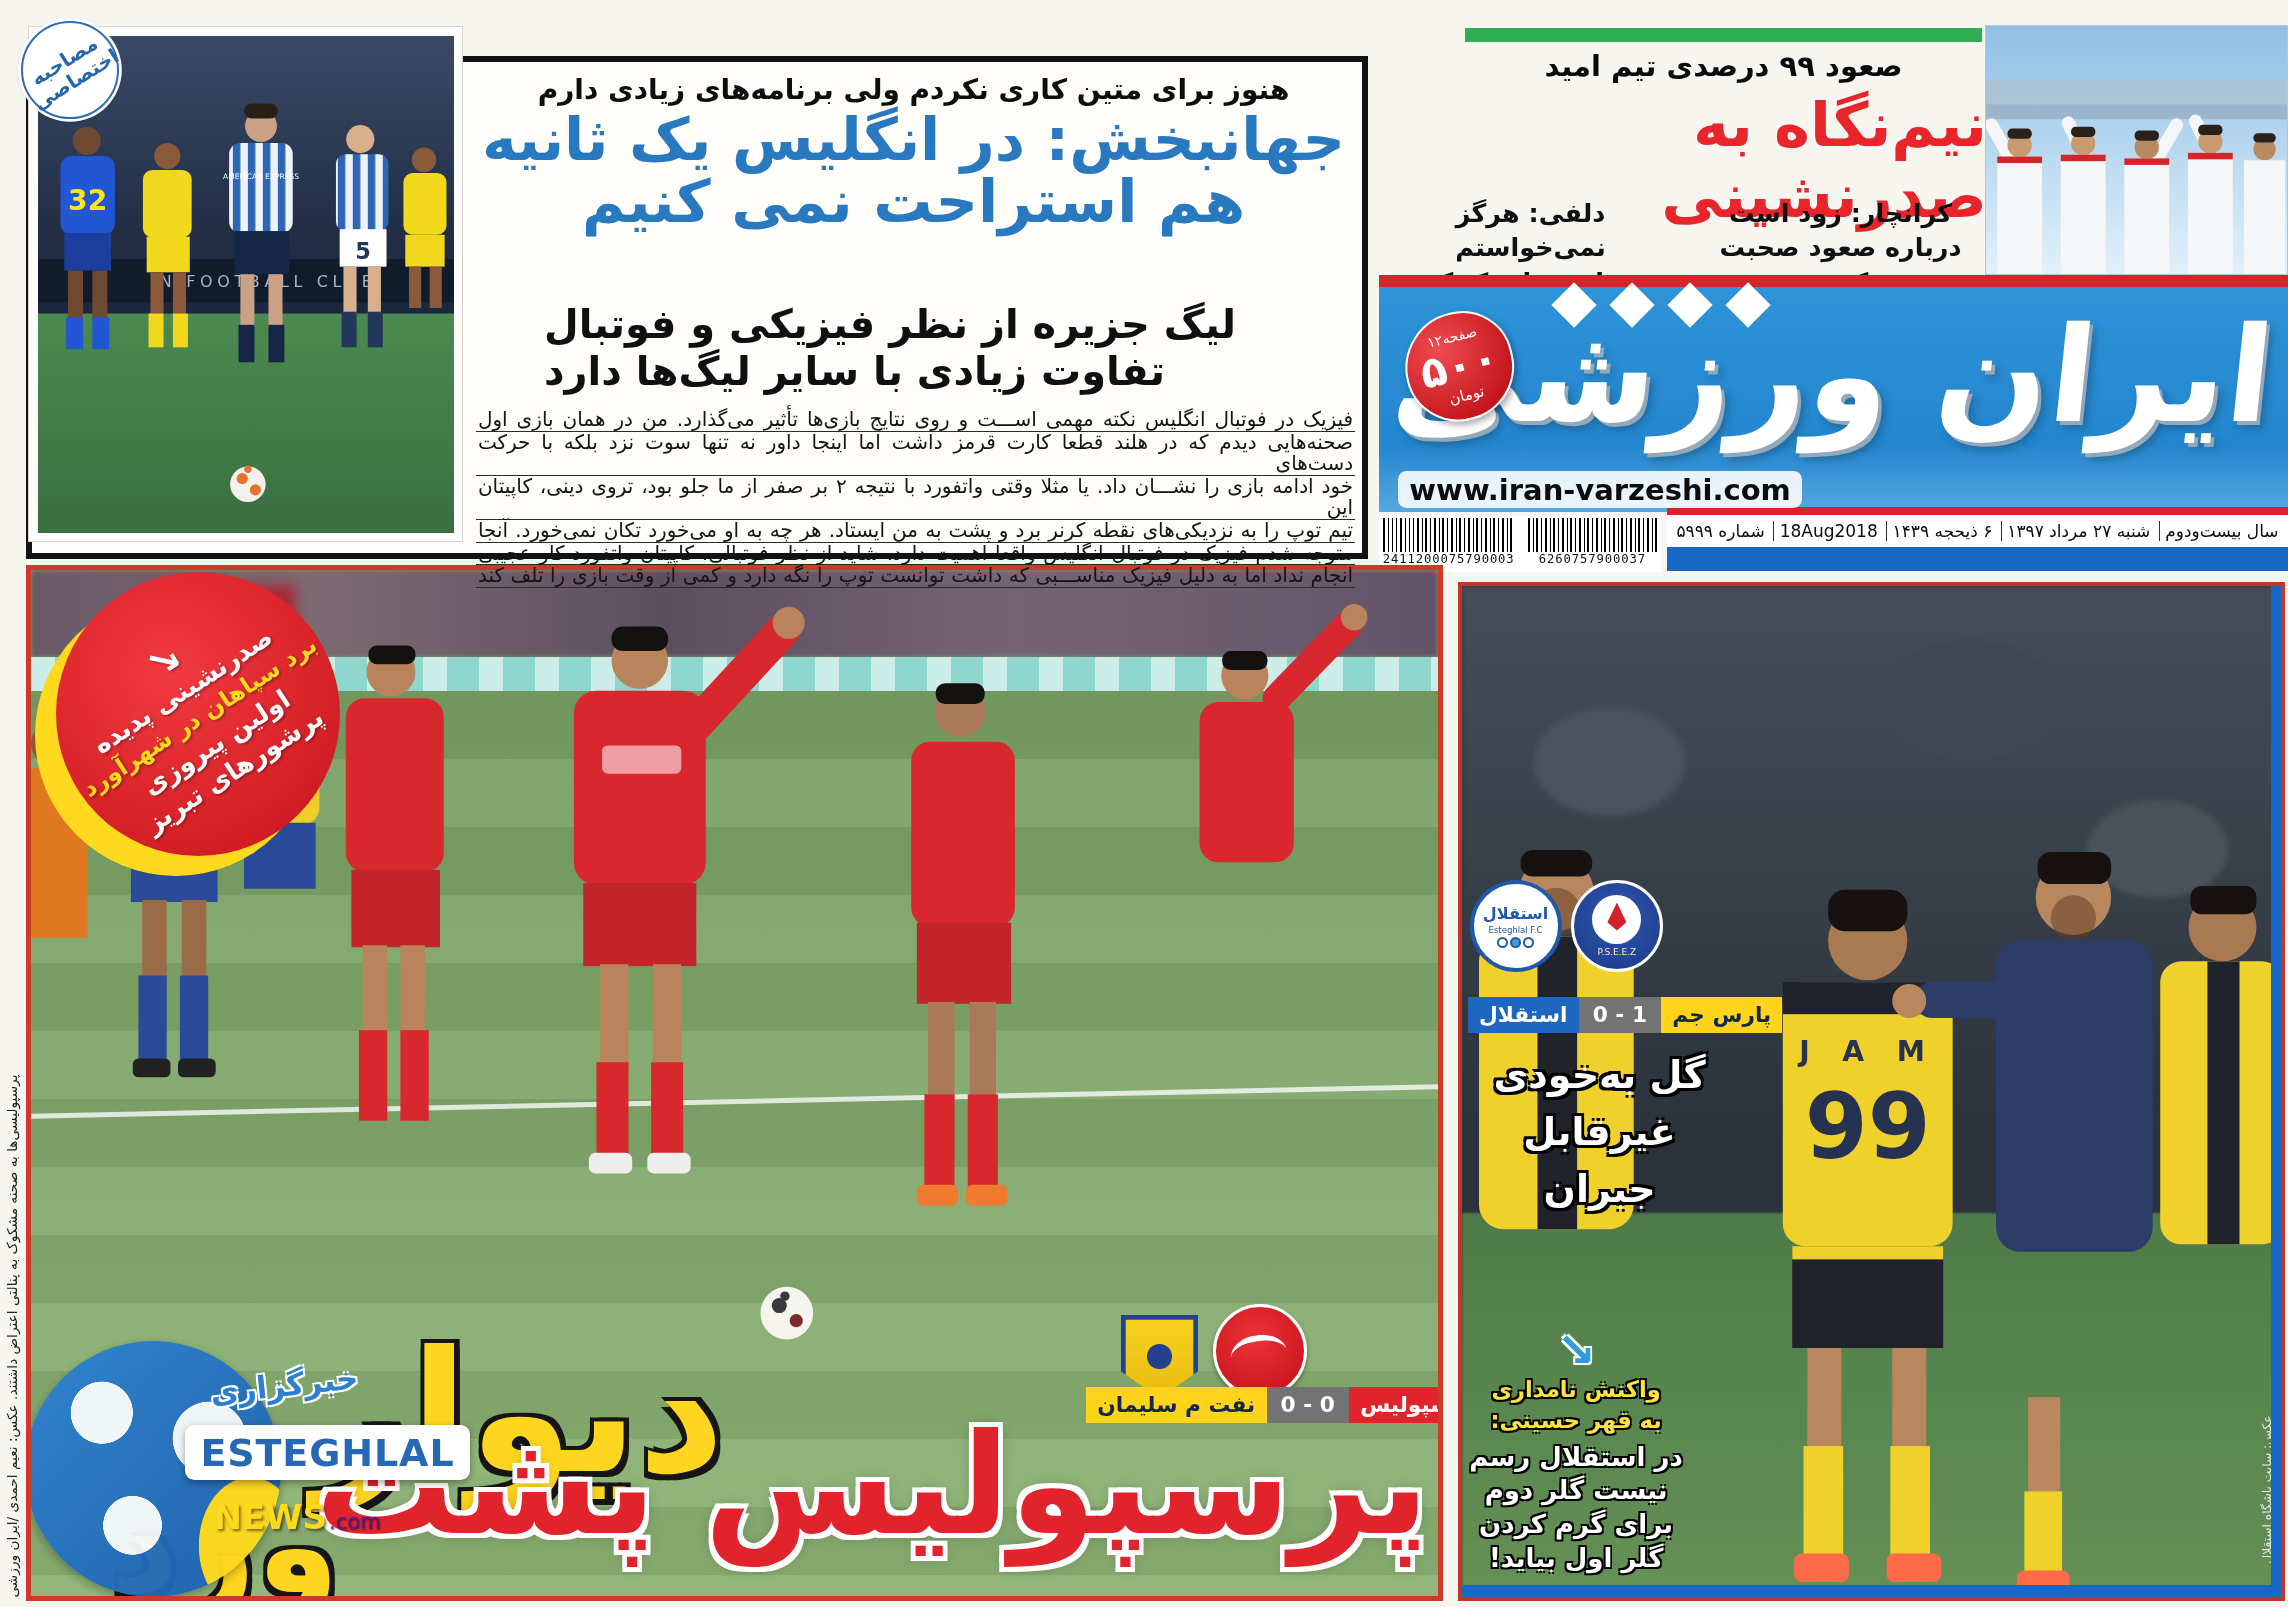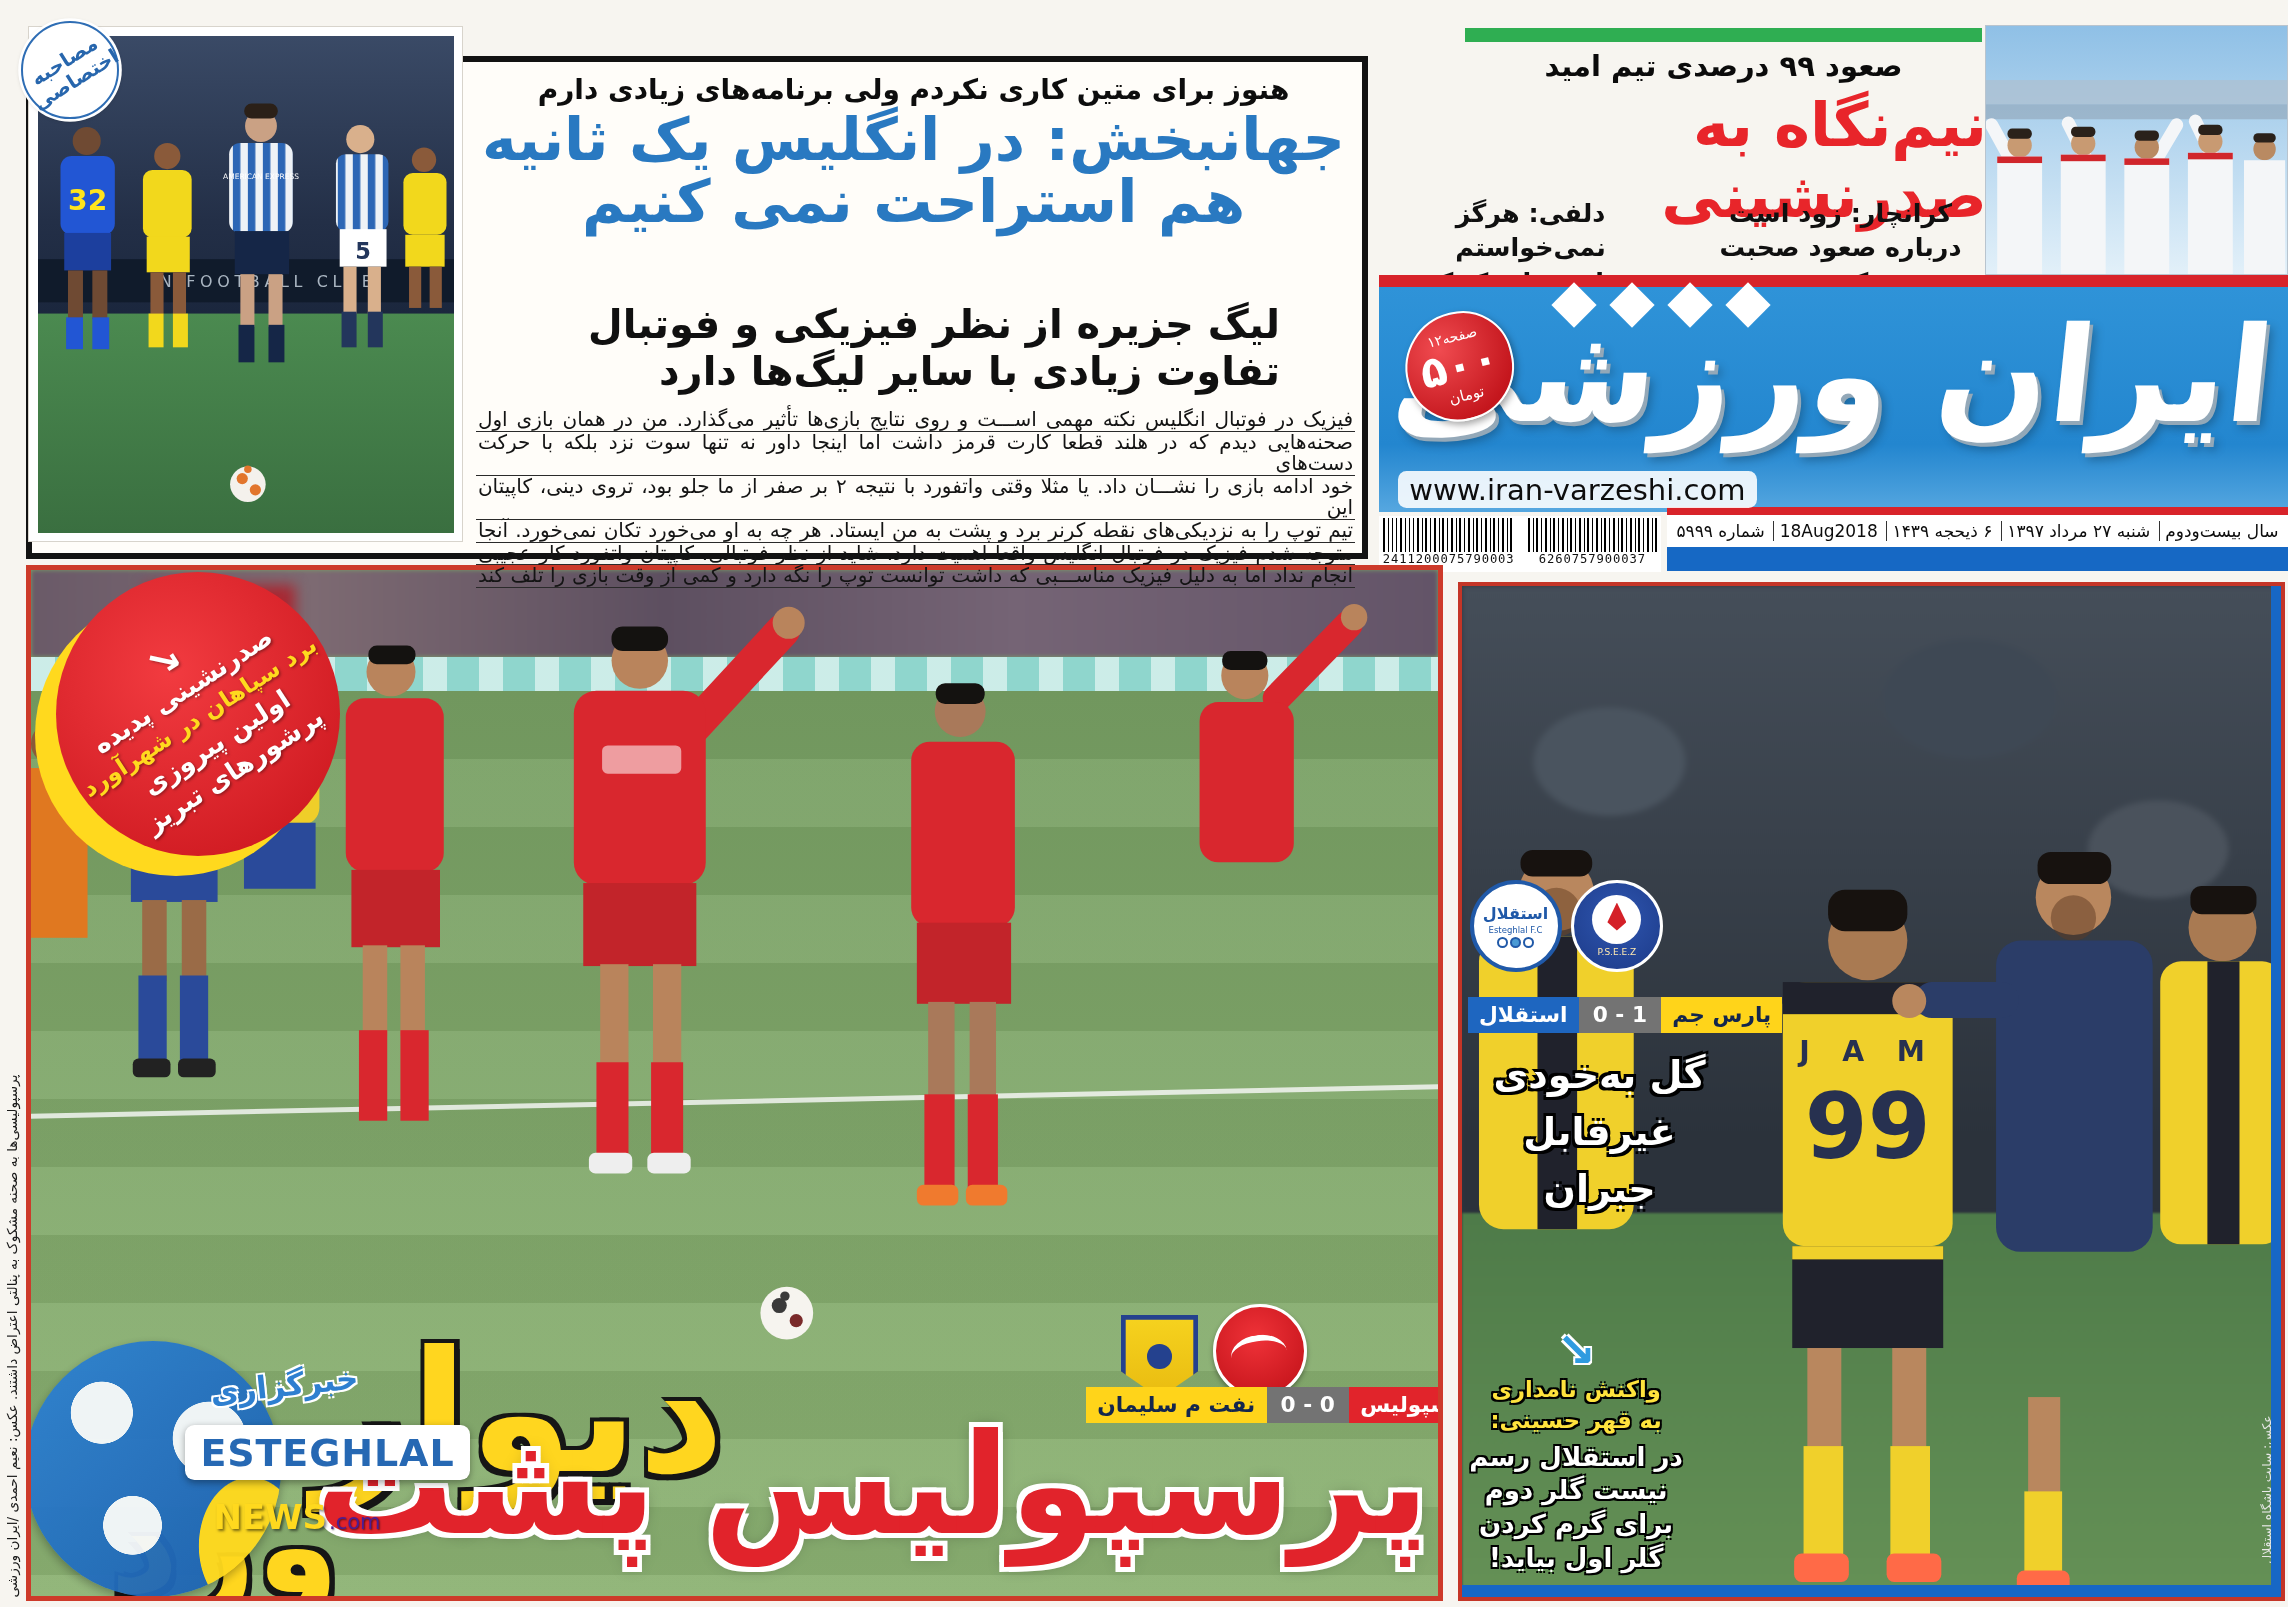--- a/index.html
+++ b/index.html
@@ -5,21 +5,21 @@
   *{margin:0;padding:0;box-sizing:border-box}
   html,body{width:2288px;height:1607px}
   body{font-family:"DejaVu Sans",sans-serif;background:#e8e6e1;overflow:hidden}
   #canvas{position:absolute;left:0;top:0;width:2288px;height:1607px;background:#f7f5f0;overflow:hidden}
   .rtl{direction:rtl}
 
   
   .jb-box{position:absolute;left:26px;top:56px;width:1342px;height:503px;border:6.6px solid #121212;background:#fffdf9;z-index:1}
   .jb-kicker{position:absolute;left:471px;top:73px;width:885px;font-size:28px;font-weight:bold;text-align:center;color:#0d0d0d;z-index:2}
   .jb-headline{position:absolute;left:471px;top:109px;width:885px;font-size:59px;font-weight:bold;line-height:1.05;color:#2979c1;text-align:center;z-index:2}
-  .jb-subhead{position:absolute;left:508px;top:301px;width:772px;font-size:40px;font-weight:bold;line-height:1.18;color:#101010;text-align:right;z-index:2}
+  .jb-subhead{position:absolute;left:544px;top:301px;width:772px;font-size:40px;font-weight:bold;line-height:1.18;color:#101010;text-align:left;z-index:2}
   .jb-body{position:absolute;left:476px;top:409px;width:879px;z-index:2}
   .jb-body .bl{font-size:20px;line-height:21px;color:#141414;border-bottom:1.4px solid #2a2a2a;padding:0 1.9px 0.9px;text-align:justify;text-align-last:justify}
 
   .jb-photo{position:absolute;left:28px;top:26px;width:435px;height:516px;background:#fff;padding:8.5px;border:0.9px solid #d8d4cc;z-index:2}
   .jb-photo svg{width:100%;height:100%;display:block}
 
   .excl-badge{position:absolute;left:21px;top:21px;width:98px;height:98px;background:#fff;border-radius:50%;border:2.8px solid #2e6db4;box-shadow:0 0 0 2.8px #fff,0 0.9px 5.6px rgba(0,0,0,.35);display:flex;align-items:center;justify-content:center;z-index:4}
   .excl-inner{transform:rotate(-32deg);text-align:center;color:#2766ad;font-size:20px;font-weight:bold;line-height:1.12}
   .excl-inner span{display:block}
 
@@ -34,21 +34,21 @@
 
   
   .masthead{position:absolute;left:1379px;top:275px;width:910px;height:237px}
   .mh-redtop{height:12.2px;background:#d8232a}
   .mh-blue{position:relative;height:225px;background:linear-gradient(180deg,#2f93d8 0%,#2386cf 70%,#56a7e0 100%)}
   .diamonds{position:absolute;left:179px;top:1.9px;display:flex;gap:26px}
   .diamonds b{width:32px;height:32px;background:#fff;transform:rotate(45deg);display:block}
   .mh-logo{position:absolute;right:17px;top:5.6px;font-size:132px;font-weight:bold;color:#fff;line-height:1.25;transform:skewX(-6deg);text-shadow:3.8px 3.8px 0 #93a8b8,6.6px 6.6px 9.4px rgba(0,0,0,.25);white-space:nowrap}
   .price-badge{position:absolute;left:26px;top:24.5px;width:109px;height:109px;border-radius:52% 46% 50% 48%;background:radial-gradient(circle at 35% 30%,#f04b50,#c4161d 75%);border:2.8px solid #fff;box-shadow:1.9px 3.8px 7.5px rgba(0,0,0,.35);transform:rotate(-14deg);display:flex;flex-direction:column;align-items:center;justify-content:center;color:#fff;z-index:3}
   .pb-pages{font-size:14px}.pb-amount{font-size:43px;font-weight:bold;line-height:1}.pb-unit{font-size:15px}
-  .mh-site{position:absolute;left:19px;bottom:3.8px;font-size:29px;font-weight:normal;color:#0d0d0d;background:rgba(255,255,255,.88);padding:1.9px 11.3px;border-radius:8.5px;z-index:3}
+  .mh-site{position:absolute;left:19px;bottom:3.8px;font-size:29px;font-weight:bold;color:#0d0d0d;background:rgba(255,255,255,.88);padding:1.9px 11.3px;border-radius:8.5px;z-index:3}
 
   .barcodes{position:absolute;left:1379px;top:516px;width:282px;height:56px;background:#fff;display:flex;gap:13px;padding:1.9px 3.8px}
   .bc{flex:1;text-align:center}
   .bc-bars{height:34px;background:repeating-linear-gradient(90deg,#000 0 1.9px,#fff 1.9px 4.7px,#000 4.7px 5.6px,#fff 5.6px 8.5px)}
   .bc-num{font-size:12.2px;font-family:"DejaVu Sans Mono",monospace;letter-spacing:0.9px;color:#111}
 
   .dateline-wrap{position:absolute;left:1667px;top:507px;width:621px}
   .dl-red{height:7.5px;background:#d8232a}
   .dateline{display:flex;direction:rtl;justify-content:space-between;align-items:center;height:32px;font-size:17px;color:#0c0c0c;background:#fff;padding:0 3.8px;white-space:nowrap}
   .dateline span{padding:0 5.6px;border-left:1.4px solid #333}

